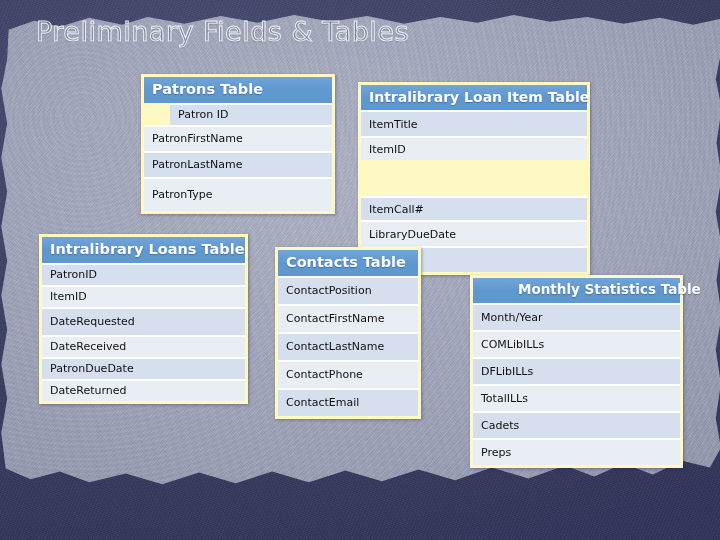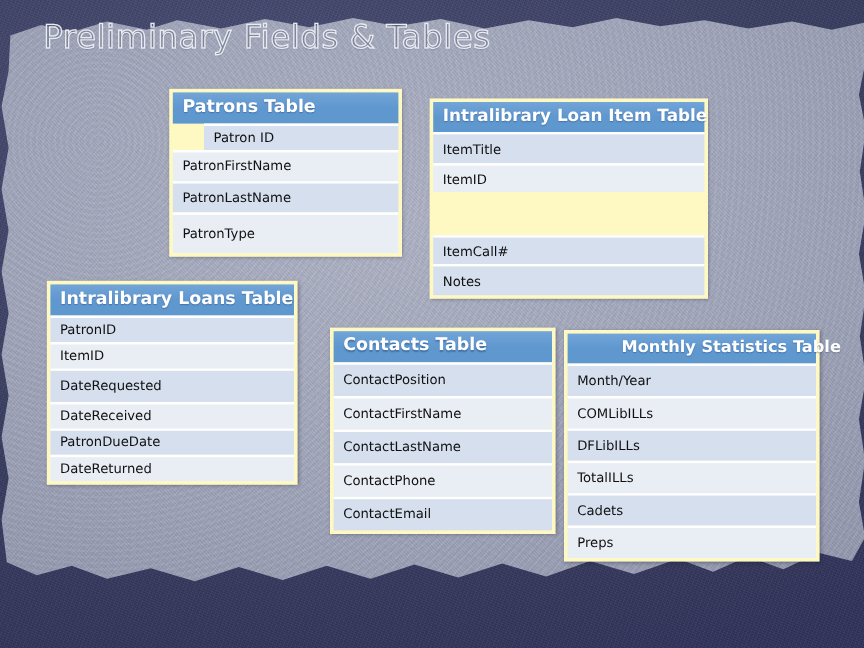--- a/index.html
+++ b/index.html
@@ -134,21 +134,21 @@
     white-space: nowrap;
     overflow: hidden;
   }
   .tbl-row.odd  { background: #d5dfee; }
   .tbl-row.even { background: #e9eef5; }
 
   
   #tbl-patrons        { left: 141px; top: 74px;  width: 194px; }
   #tbl-loanitem       { left: 358px; top: 82px;  width: 232px; }
   #tbl-loans          { left: 39px;  top: 234px; width: 209px; }
-  #tbl-contacts       { left: 275px; top: 273px; width: 188px; }
+  #tbl-contacts       { left: 275px; top: 247px; width: 146px; }
   #tbl-monthlystats   { left: 470px; top: 275px; width: 213px; }
 
   #tbl-loanitem .tbl-head { font-size: 14px; }
   #tbl-monthlystats .tbl-head { font-size: 13.5px; padding-left: 45px; }
 </style>
 </head>
 <body>
 
 <div id="slide">
 
@@ -162,20 +162,21 @@
       <div class="tbl-row odd" style="height: 22px; margin-left: 26px;">Patron ID</div>
       <div class="tbl-row even" style="height: 26px;">PatronFirstName</div>
       <div class="tbl-row odd" style="height: 26px;">PatronLastName</div>
       <div class="tbl-row even" style="height: 34px;">PatronType</div>
     </div>
   <div class="tbl" id="tbl-loanitem">
       <div class="tbl-head">Intralibrary Loan Item Table</div>
       <div class="tbl-row odd" style="height: 26px;">ItemTitle</div>
       <div class="tbl-row even" style="height: 24px;">ItemID</div>
       <div class="tbl-row odd" style="height: 24px; margin-top: 36px;">ItemCall#</div>
+      <div class="tbl-row even" style="height: 26px;">LibraryDueDate</div>
       <div class="tbl-row odd" style="height: 26px;">Notes</div>
     </div>
   <div class="tbl" id="tbl-loans">
       <div class="tbl-head">Intralibrary Loans Table</div>
       <div class="tbl-row odd" style="height: 22px;">PatronID</div>
       <div class="tbl-row even" style="height: 22px;">ItemID</div>
       <div class="tbl-row odd" style="height: 28px;">DateRequested</div>
       <div class="tbl-row even" style="height: 22px;">DateReceived</div>
       <div class="tbl-row odd" style="height: 22px;">PatronDueDate</div>
       <div class="tbl-row even" style="height: 22px;">DateReturned</div>

